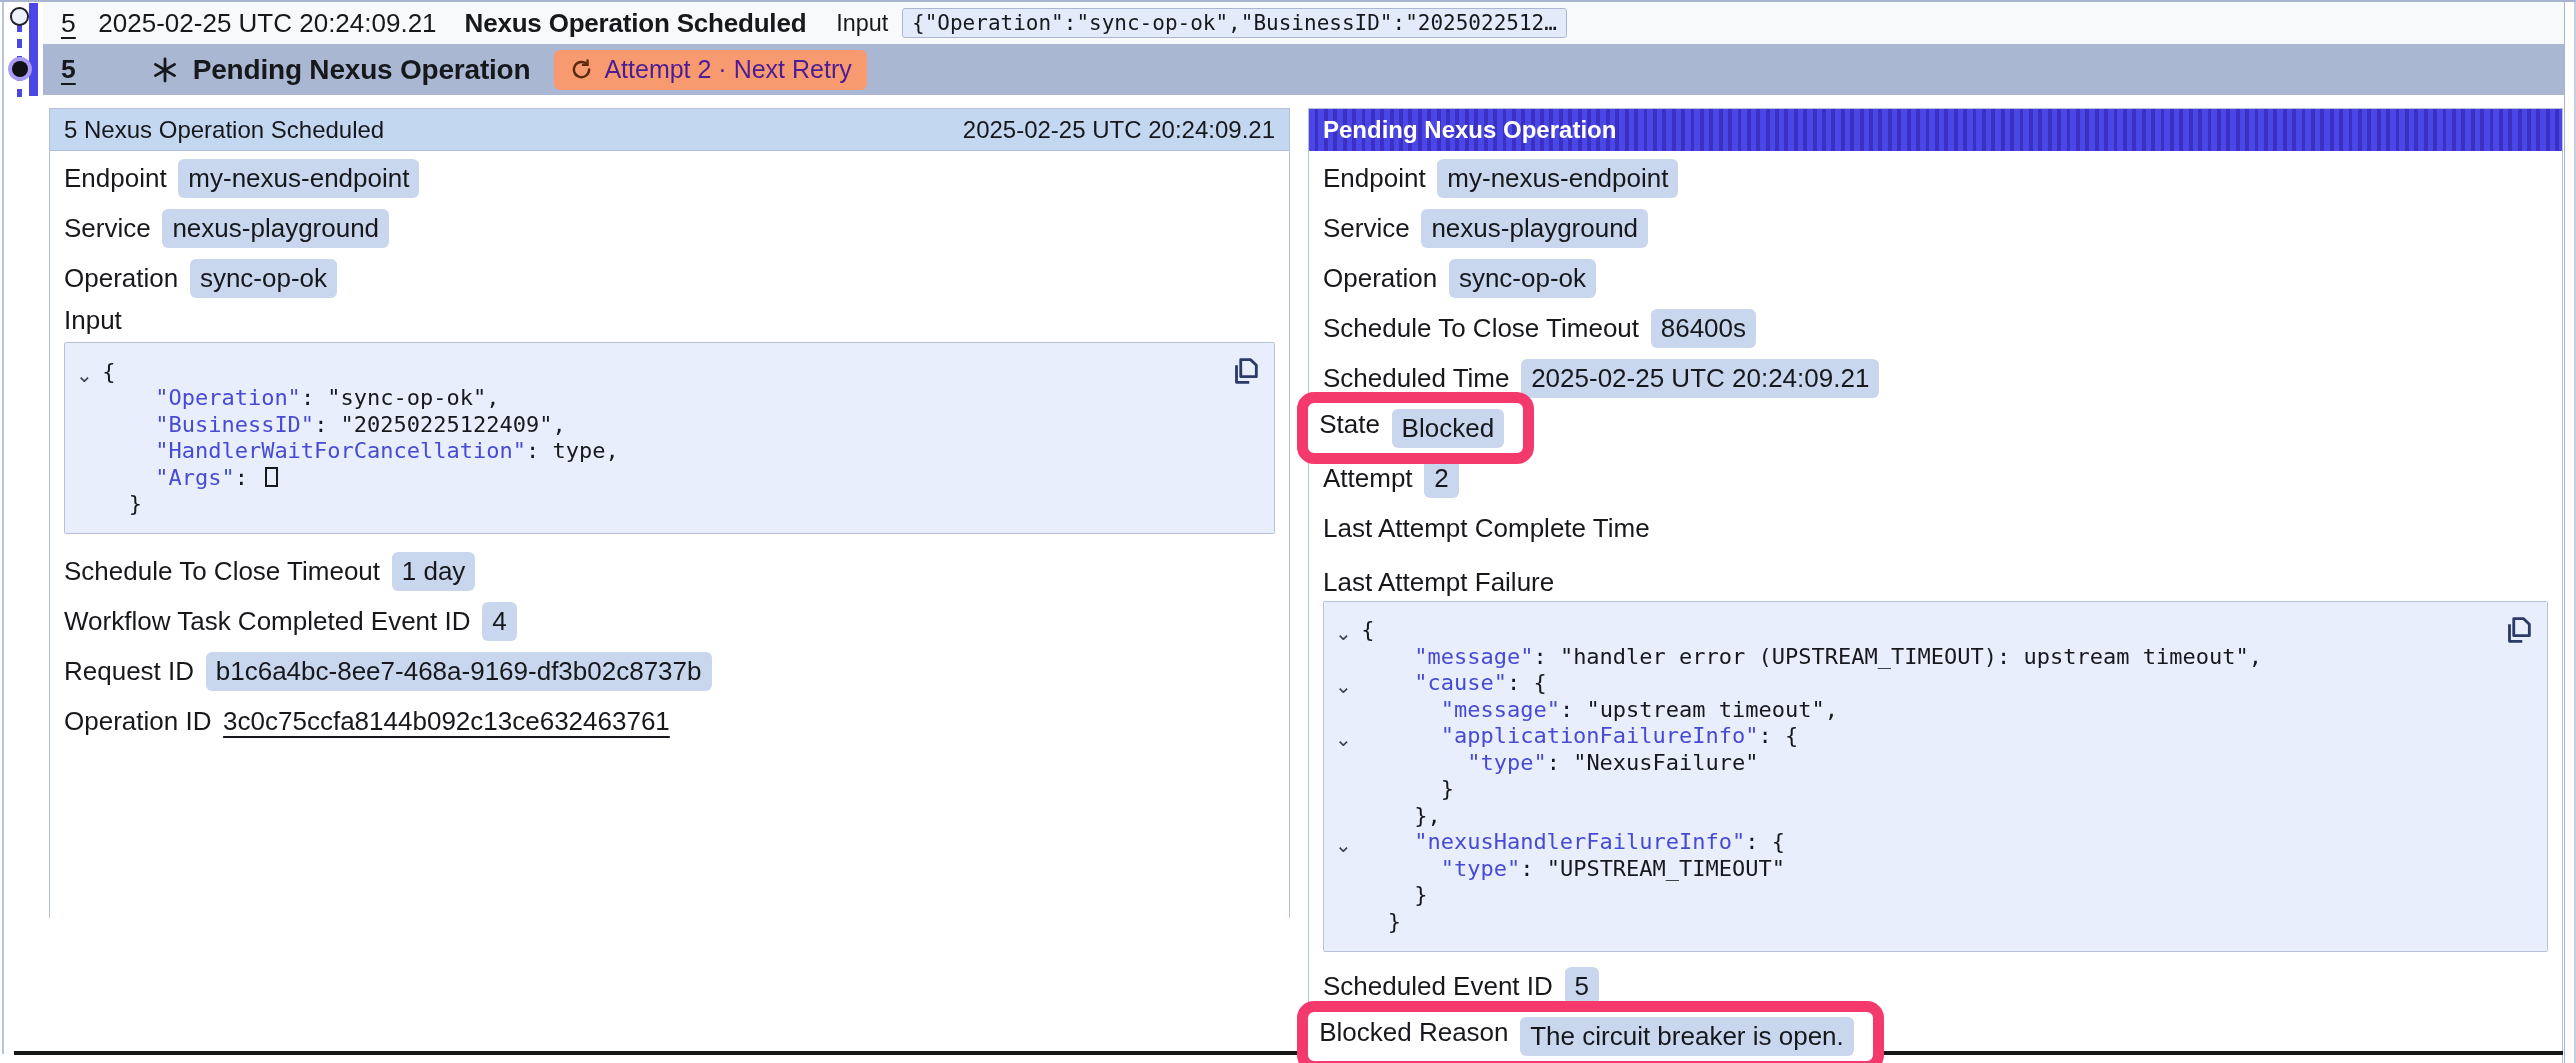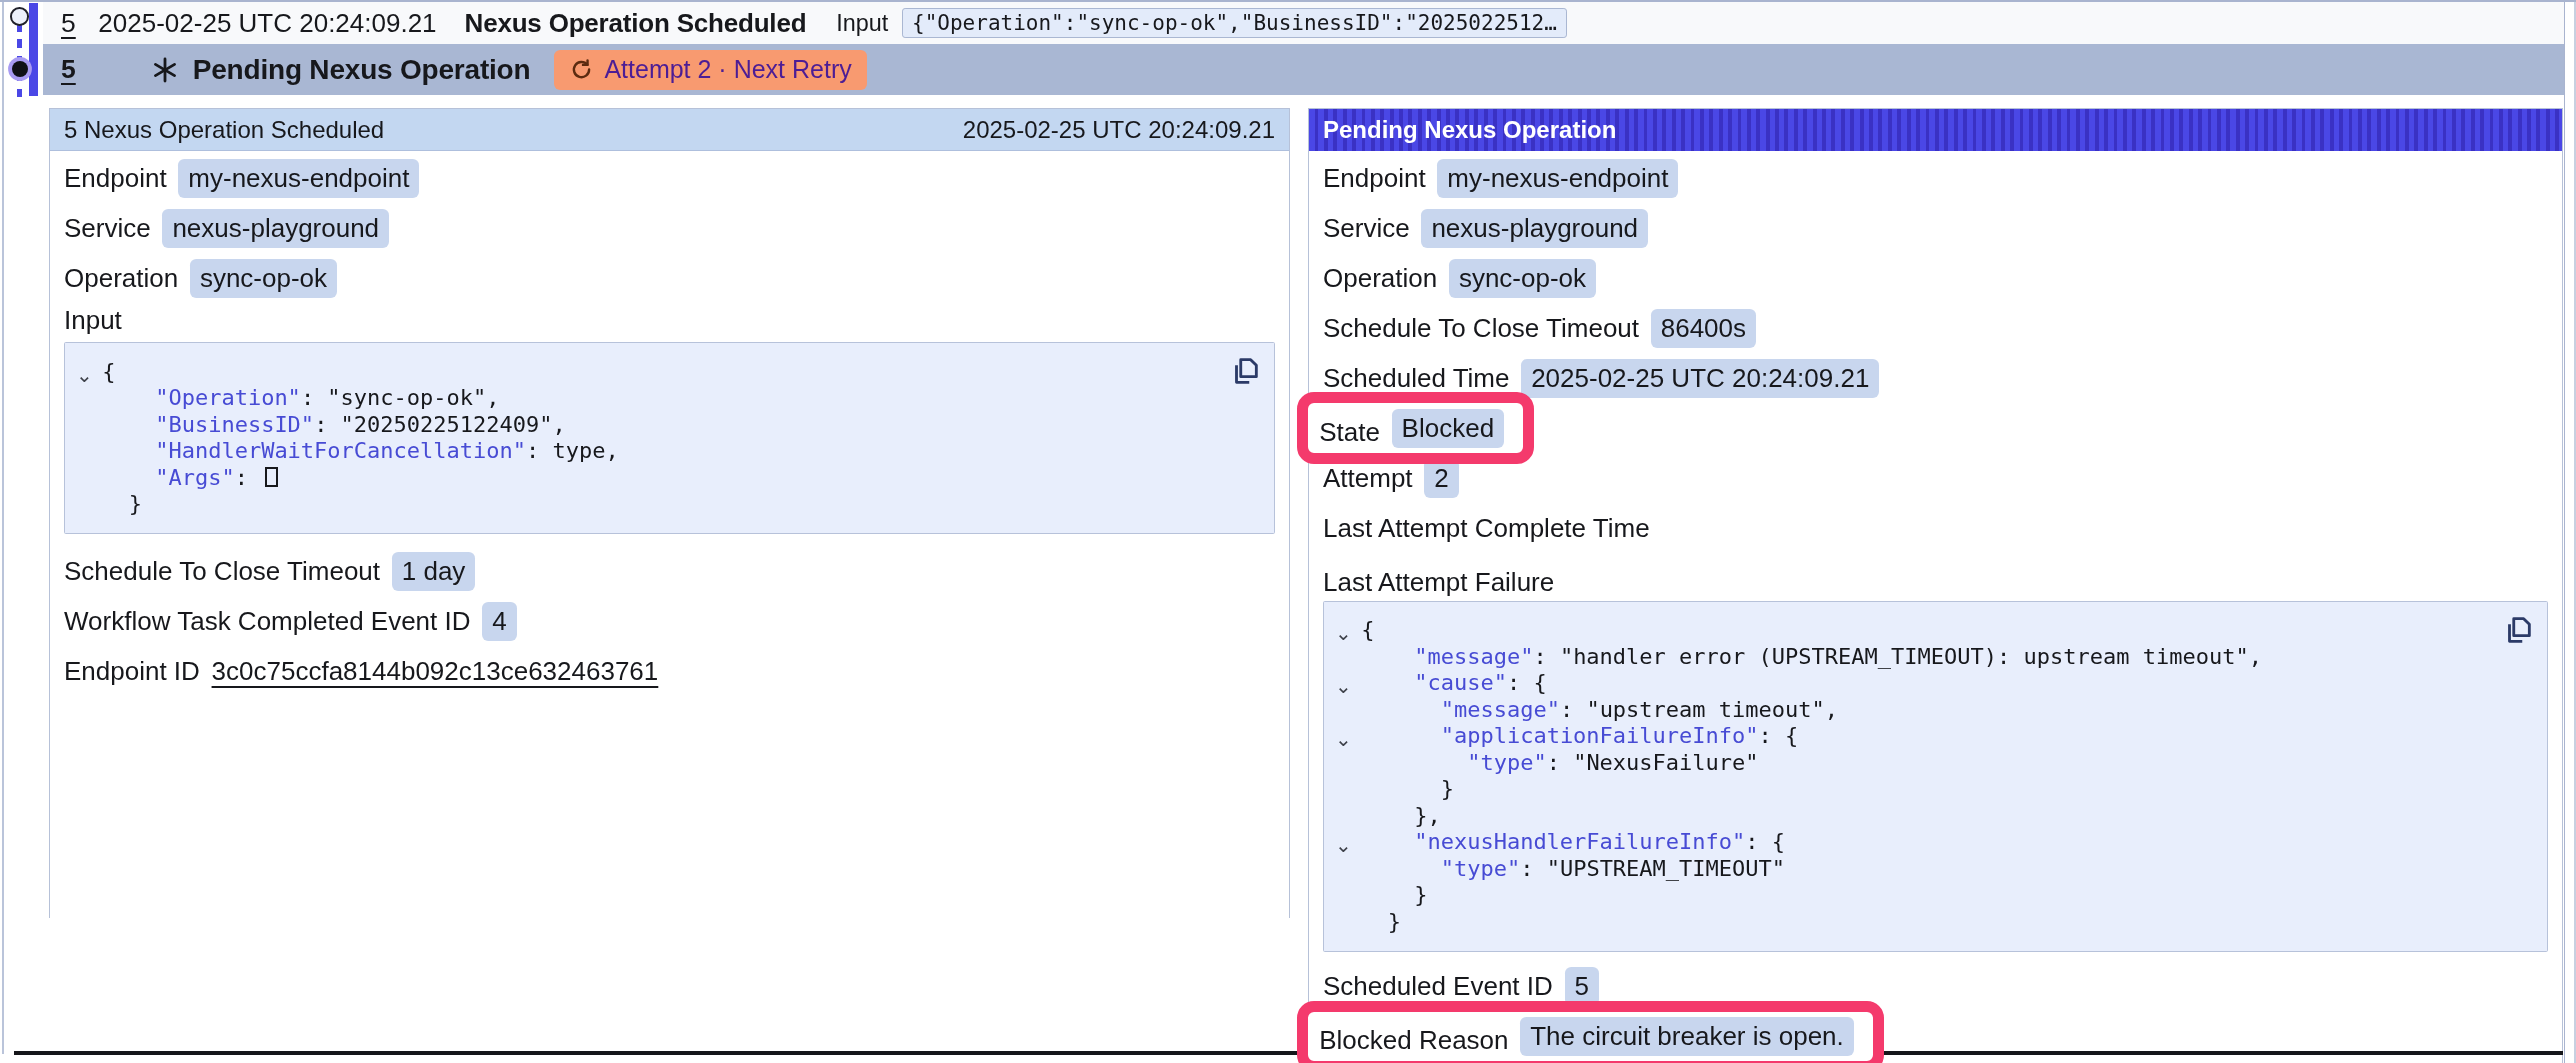--- a/index.html
+++ b/index.html
@@ -72,21 +72,21 @@
   .cl-chev { width:31px; flex:none; font-size:20px; color:#3d4049; padding-left:4.7px;
              transform:translateY(3.1px); cursor:pointer; }
   .cl-text { font-family:"DejaVu Sans Mono", monospace; font-size:22px; white-space:pre; }
   .tok-k { color:#474bd4; }
   .tok-p { color:#17181c; }
   .tok-box { display:inline-block; width:12.5px; height:19.5px; border:2.3px solid #17181c;
              vertical-align:-2.3px; margin-left:3.9px; }
   .copy-btn { position:absolute; top:11px; right:12.5px; width:34px; height:34px; cursor:pointer; }
 
   
-  .ann { position:relative; display:inline-flex; align-items:flex-end; background:#ffffff;
+  .ann { position:relative; display:inline-flex; align-items:flex-start; background:#ffffff;
          border:11.7px solid #f43a6c; border-radius:17px; padding:5.5px 18.7px 5.5px 11.7px;
          margin:-17px 0 -17px -26.5px; z-index:6; }
 </style>
 </head>
 <body>
 
 <div class="abs top-border"></div>
 <div class="abs left-border"></div>
 <div class="abs bottom-line"></div>
 
@@ -179,21 +179,25 @@
     </div>
     <div class="frow">
       <span class="flabel">Schedule To Close Timeout</span>
       <span class="chip">1 day</span>
     </div>
     <div class="frow">
       <span class="flabel">Workflow Task Completed Event ID</span>
       <span class="chip">4</span>
     </div>
     <div class="frow">
-      <span class="flabel">Endpoint ID</span>
+      <span class="flabel">Request ID</span>
+      <span class="chip">b1c6a4bc-8ee7-468a-9169-df3b02c8737b</span>
+    </div>
+    <div class="frow">
+      <span class="flabel">Operation ID</span>
       <span class="link-val">3c0c75ccfa8144b092c13ce632463761</span>
     </div>
   </div>
 </div>
 
 <div class="abs panel panel-right">
   <div class="phead phead-striped">
     <span>Pending Nexus Operation</span>
   </div>
   <div class="pbody">

